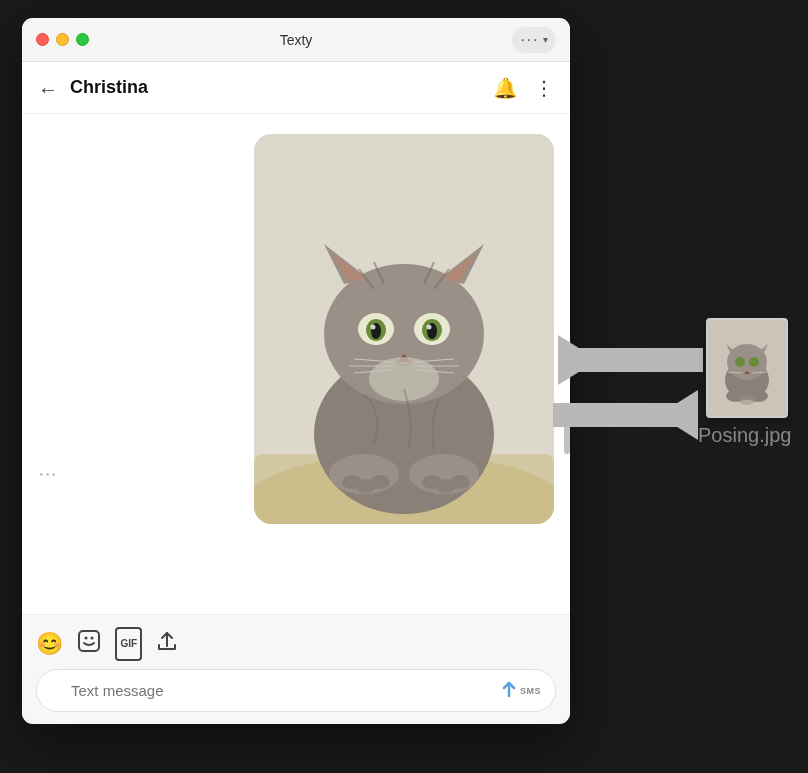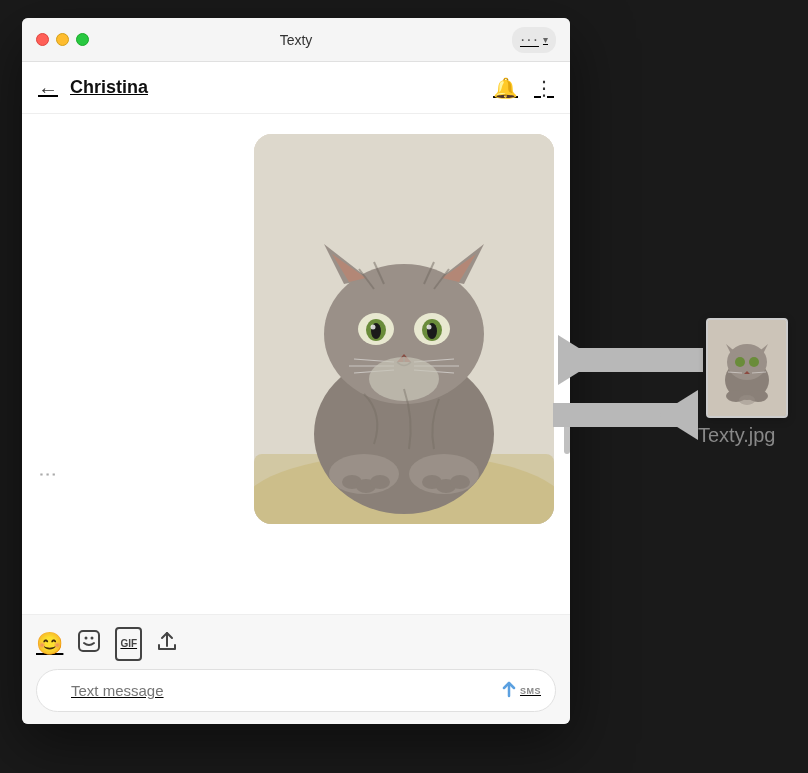--- a/index.html
+++ b/index.html
@@ -12,29 +12,28 @@
       height: 773px;
       overflow: hidden;
       font-family: -apple-system, BlinkMacSystemFont, 'Helvetica Neue', sans-serif;
       position: relative;
     }
 
     
     .window {
       width: 548px;
       background: #a3a3a3;
-      border-radius: 6px;
+      border-radius: 11px;
       box-shadow: 0 20px 60px rgba(0,0,0,0.5);
       overflow: hidden;
       position: absolute;
       top: 18px;
       left: 22px;
       display: flex;
       flex-direction: column;
-      text-decoration: underline;
     }
 
     
     .title-bar {
       background: #f5f5f5;
       height: 44px;
       display: flex;
       align-items: center;
       padding: 0 14px;
       position: relative;
@@ -456,14 +455,14 @@
         <ellipse cx="28" cy="76" rx="10" ry="6" fill="#8a8078"></ellipse>
         <ellipse cx="50" cy="76" rx="10" ry="6" fill="#8a8078"></ellipse>
         <ellipse cx="39" cy="80" rx="8" ry="5" fill="#9a9088" opacity="0.5"></ellipse>
 
         <line x1="20" y1="52" x2="34" y2="53" stroke="#d0ccc8" stroke-width="0.8"></line>
         <line x1="44" y1="53" x2="58" y2="52" stroke="#d0ccc8" stroke-width="0.8"></line>
       </svg>
     </div>
   </div>
 
-  <span class="photo-label">Texty.jpg</span>
+  <span class="photo-label">Posing.jpg</span>
 </div>
 
 </body></html>

